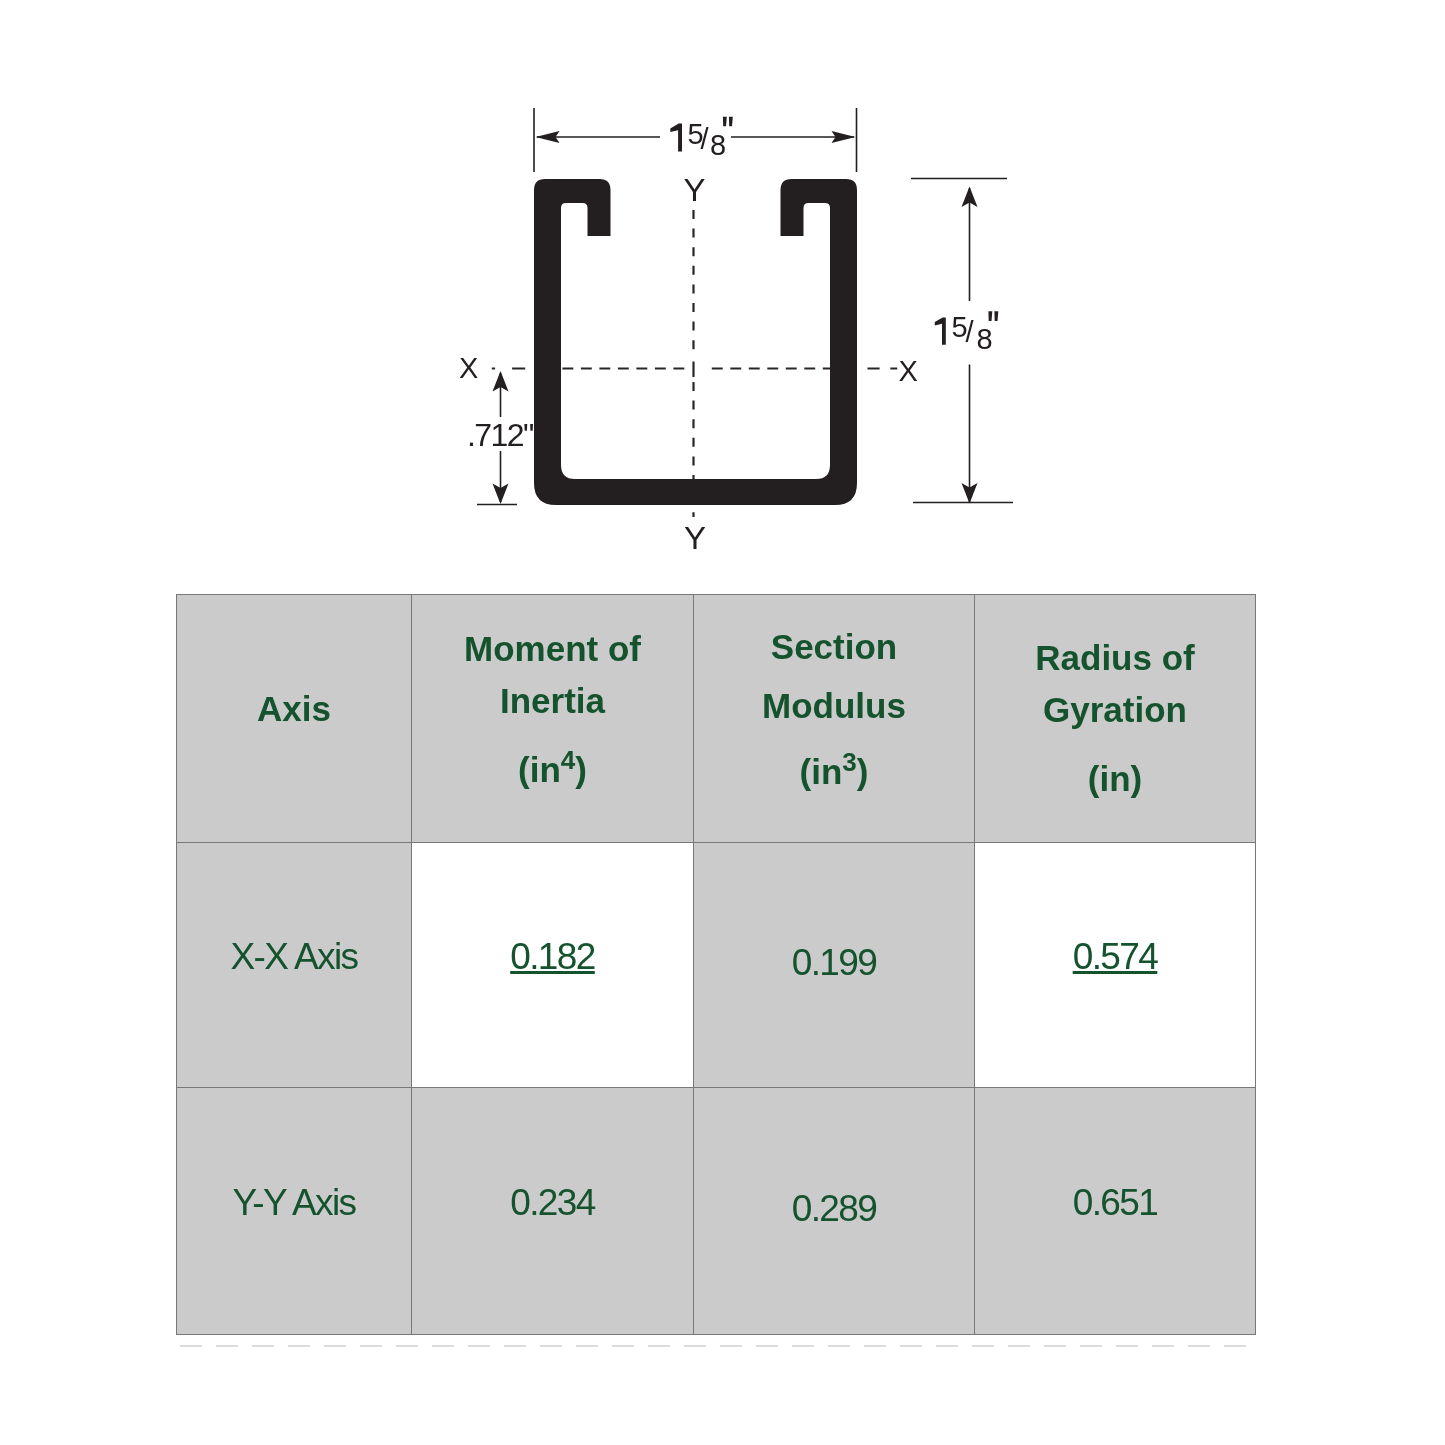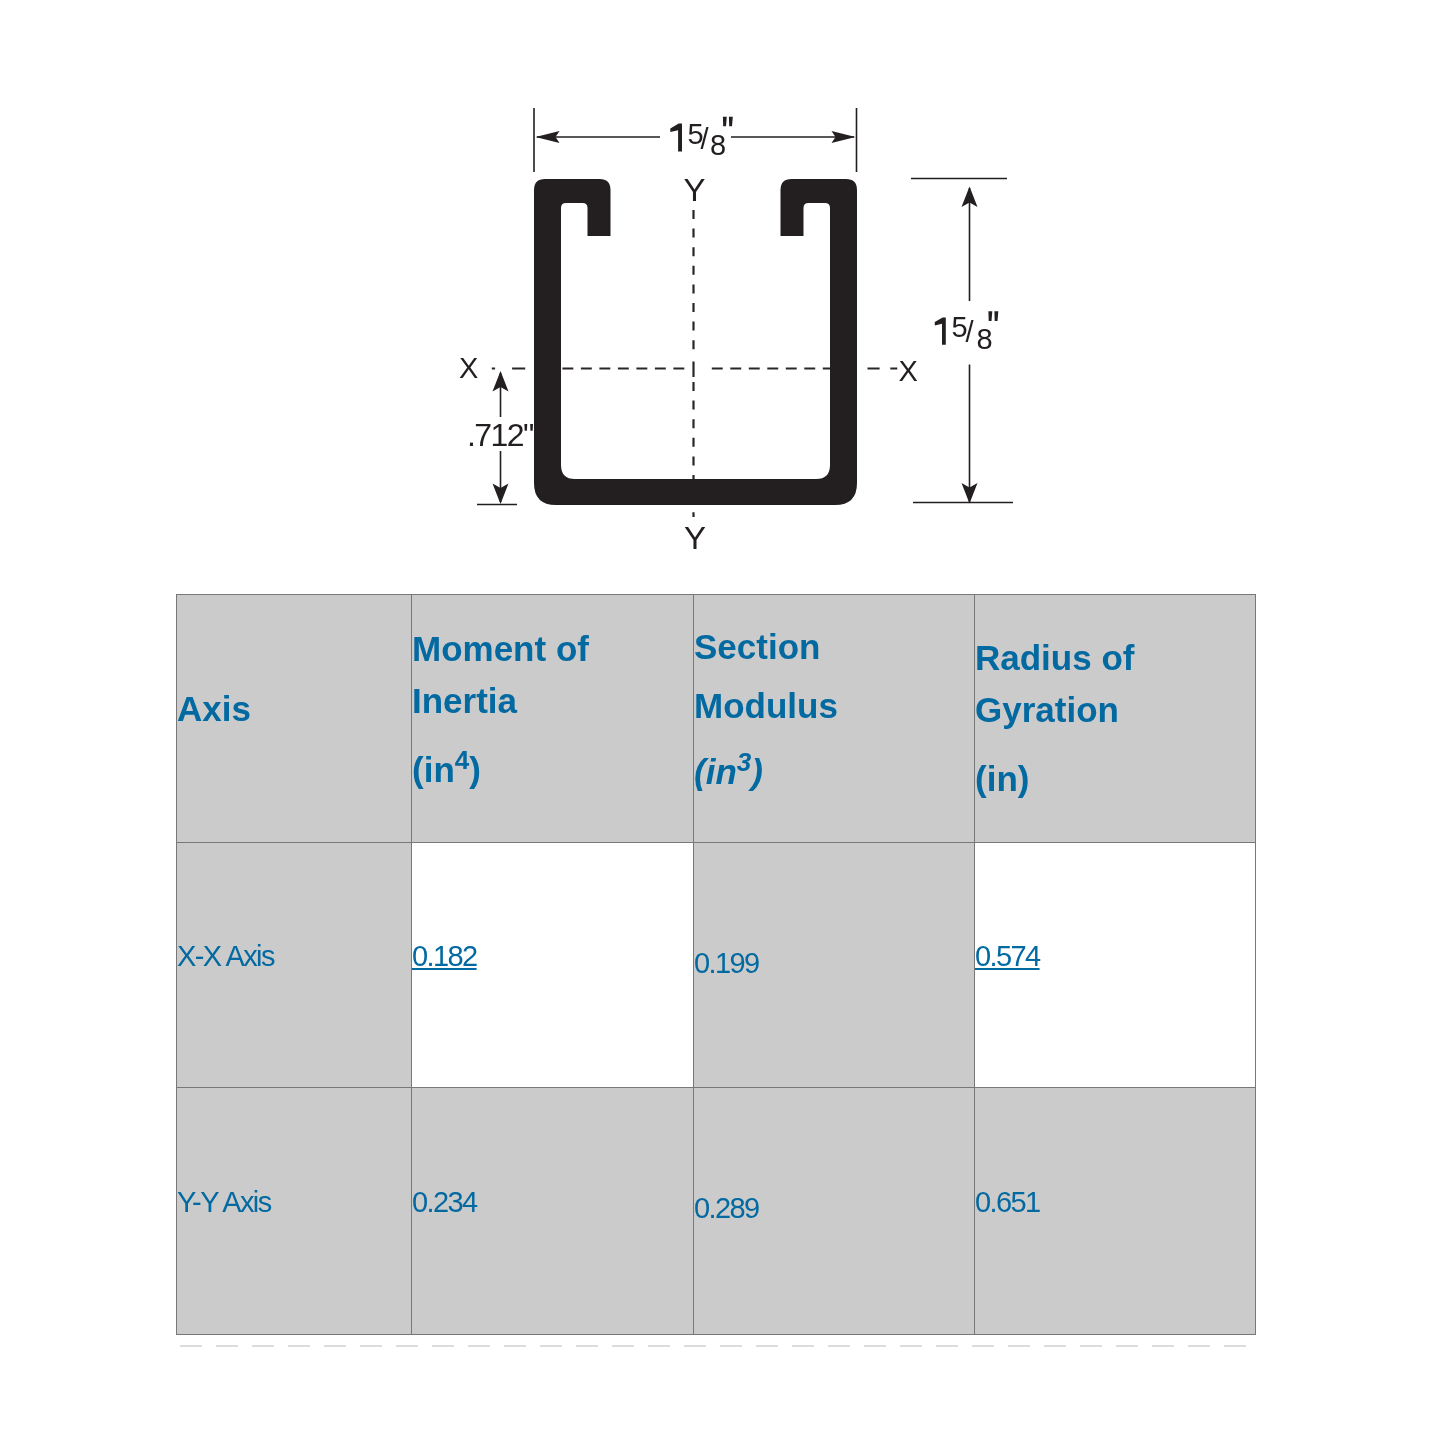--- a/index.html
+++ b/index.html
@@ -1,28 +1,28 @@
 <!DOCTYPE html>
 <html><head>
 <meta charset="utf-8">
 <style>
   html,body{margin:0;padding:0;background:#ffffff;}
   #page{position:relative;transform:translateZ(0);width:1445px;height:1445px;background:#ffffff;overflow:hidden;
         font-family:"Liberation Sans",sans-serif;}
   svg text{font-family:"Liberation Sans",sans-serif;fill:#231f20;}
   table.tb{position:absolute;left:176px;top:594px;border-collapse:collapse;table-layout:fixed;}
-  table.tb td{border:1.5px solid #787878;vertical-align:middle;padding:0;
-       color:#0369a1;}
+  table.tb td{border:1.5px solid #787878;text-align:center;vertical-align:middle;padding:0;
+       color:#14532d;}
   td.g{background:#cbcbcb;}
   td.w{background:#ffffff;text-decoration:underline;}
   .hd{font-weight:bold;font-size:35px;line-height:52px;}
   .hd .unit{margin-top:17px;display:block;}
   .hd3{line-height:59px;}
-  .hd3 .unit{margin-top:7px;font-style:italic;}
-  .dat{font-size:29px;letter-spacing:-1.6px;}
+  .hd3 .unit{margin-top:7px;}
+  .dat{font-size:37px;letter-spacing:-1.6px;}
   sup.s4{font-size:26px;vertical-align:super;line-height:0;}
 </style>
 </head>
 <body>
 <div id="page">
 
 <svg width="1445" height="600" viewBox="0 0 1445 600">
 
   <g stroke="#2a2627" stroke-width="2.2">
     <line x1="491.8" y1="368.5" x2="534" y2="368.5" stroke-dasharray="3.3 17 13.1 200"></line>

